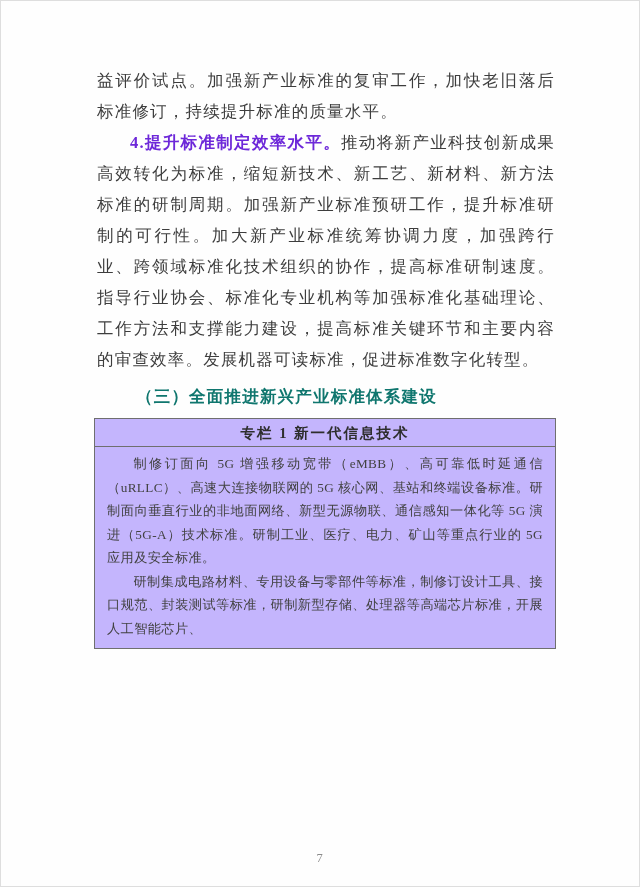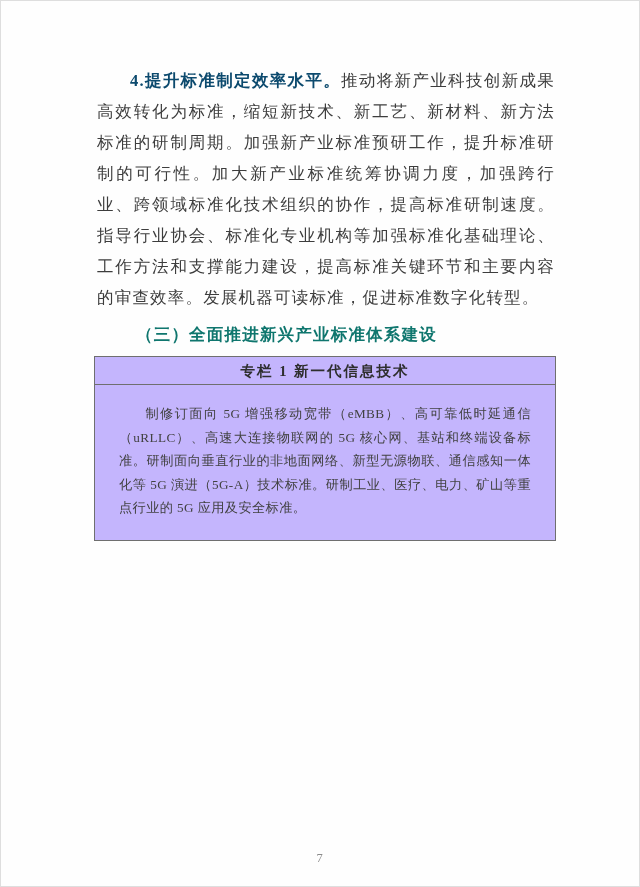--- a/index.html
+++ b/index.html
@@ -20,21 +20,21 @@
     position:absolute;
     left:96px;top:64px;
     width:458px;
     color:#3d3d3d;
     font-size:16.5px;
     line-height:31px;
     text-align:justify;
   }
   .para{margin:0;letter-spacing:1.2px;}
   .indent{text-indent:2em;}
-  .bold{font-weight:bold;color:#0c4a6e;}
+  .bold{font-weight:bold;color:#6d28d9;}
   .section-heading{
     margin:6px;
     text-indent:2em;
     font-weight:bold;
     color:#0f766e;
     letter-spacing:1.2px;
   }
   .box{
     margin-top:6px;
     margin-left:-3px;
@@ -60,51 +60,53 @@
     color:#424242;
   }
   .box-heading{
     margin:0;
     font-weight:bold;
     color:#2e2e2e;
     text-indent:2em;
     letter-spacing:0.6px;
   }
   .box-para{
-    margin:12px;
+    margin:0;
     text-indent:2em;
     text-align:justify;
     letter-spacing:0.4px;
   }
   .page-number{
     position:absolute;
     left:0;right:0;bottom:20px;
     text-align:center;
     font-size:12.5px;
     color:#8a8a8a;
     letter-spacing:1px;
   }
 </style>
 </head>
 <body>
 
 <div class="page">
 
   <div class="content">
 
+    <p class="para">益评价试点。加强新产业标准的复审工作，加快老旧落后标准修订，持续提升标准的质量水平。</p>
 
     <p class="para indent"><span class="bold">4.提升标准制定效率水平。</span><span>推动将新产业科技创新成果高效转化为标准，缩短新技术、新工艺、新材料、新方法标准的研制周期。加强新产业标准预研工作，提升标准研制的可行性。加大新产业标准统筹协调力度，加强跨行业、跨领域标准化技术组织的协作，提高标准研制速度。指导行业协会、标准化专业机构等加强标准化基础理论、工作方法和支撑能力建设，提高标准关键环节和主要内容的审查效率。发展机器可读标准，促进标准数字化转型。</span></p>
 
     <p class="section-heading">（三）全面推进新兴产业标准体系建设</p>
 
 
     <div class="box">
       <div class="box-header">专栏 1 新一代信息技术</div>
       <div class="box-body">
         <p class="box-para">制修订面向 5G 增强移动宽带（eMBB）、高可靠低时延通信（uRLLC）、高速大连接物联网的 5G 核心网、基站和终端设备标准。研制面向垂直行业的非地面网络、新型无源物联、通信感知一体化等 5G 演进（5G-A）技术标准。研制工业、医疗、电力、矿山等重点行业的 5G 应用及安全标准。</p>
+        <p class="box-para">研制集成电路材料、专用设备与零部件等标准，制修订设计工具、接口规范、封装测试等标准，研制新型存储、处理器等高端芯片标准，开展人工智能芯片、</p>
       </div>
     </div>
 
   </div>
 
   <div class="page-number">7</div>
 
 </div>
 
 </body></html>

